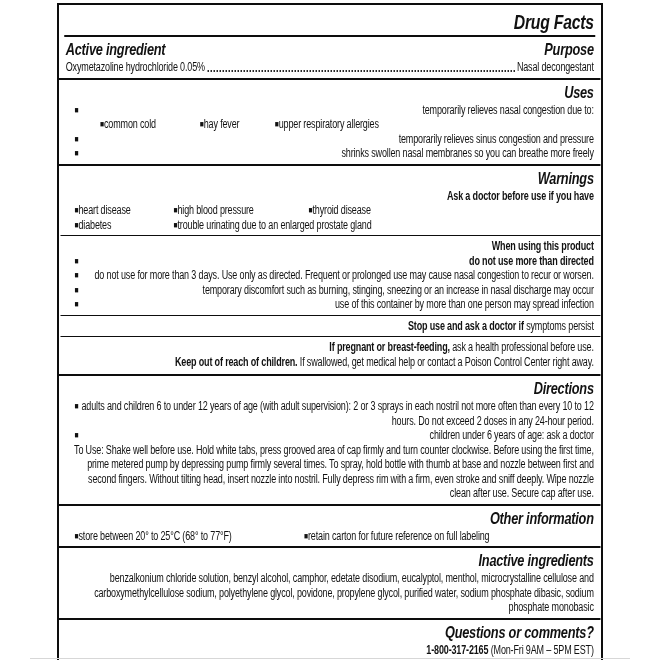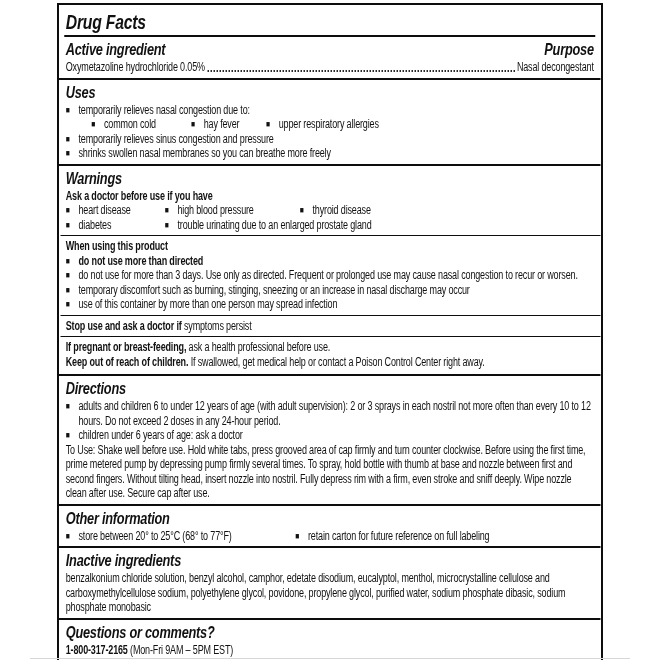--- a/index.html
+++ b/index.html
@@ -1,21 +1,21 @@
 <!DOCTYPE html>
 <html><head>
 <meta charset="utf-8">
 <style>
   html,body { margin:0; padding:0; }
   body {
     width:660px; height:660px; background:#ffffff;
     font-family:"Liberation Sans","DejaVu Sans",sans-serif;
     color:#111111;
   }
-  .page { position:relative; width:660px; height:660px; background:#fff; overflow:hidden; }
+  .page { position:relative; width:660px; height:660px; background:#fff; overflow:hidden;text-align:right; }
 
   .label-box {
     position:absolute; left:57px; top:3px; width:546px;
     border:2.5px solid #0d0d0d; background:#fff; box-sizing:border-box;
   }
   
   .condense {
     width:722px; transform:scaleX(0.75); transform-origin:0 0;
     font-size:12px; line-height:14.5px; letter-spacing:-0.2px;
   }

